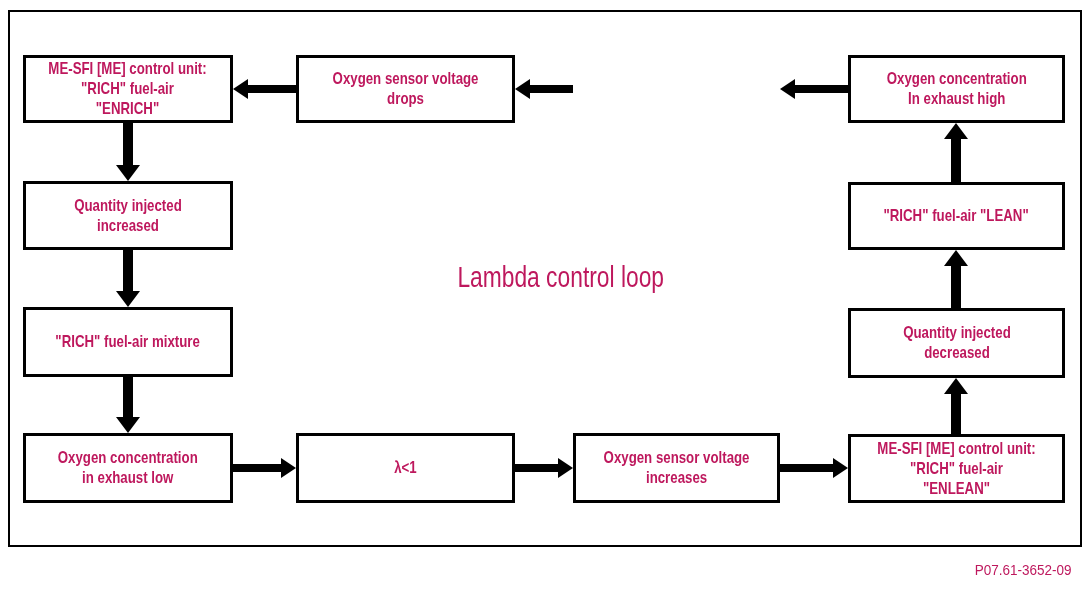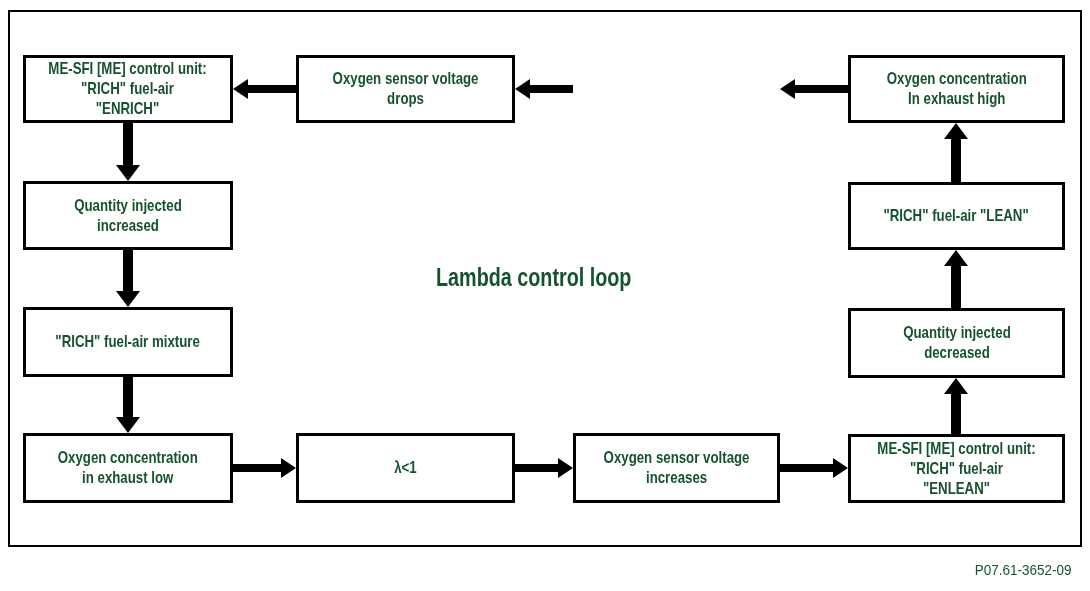--- a/index.html
+++ b/index.html
@@ -2,21 +2,21 @@
 <html><head>
 <meta charset="utf-8">
 <style>
   html, body { margin: 0; padding: 0; background: #ffffff; }
   #canvas {
     position: relative;
     width: 1090px;
     height: 591px;
     background: #ffffff;
     font-family: "Liberation Sans", sans-serif;
-    color: #14532d;
+    color: #be185d;
     overflow: hidden;
   }
   .frame {
     position: absolute;
     left: 8px; top: 10px;
     width: 1074px; height: 537px;
     border: 2px solid #000;
     box-sizing: border-box;
     background: #ffffff;
   }
@@ -35,23 +35,23 @@
   }
   .node .txt {
     transform: scaleX(0.78);
     transform-origin: 50% 50%;
     white-space: nowrap;
   }
   .title {
     position: absolute;
     left: 400px; top: 261px;
     width: 300px;
-    text-align: left;
-    font-weight: bold;
-    font-size: 26px;
+    text-align: right;
+    font-weight: normal;
+    font-size: 30px;
     line-height: 32px;
   }
   .title .txt {
     display: block;
     transform: scaleX(0.76);
     transform-origin: 50% 50%;
     white-space: nowrap;
   }
   .caption {
     position: absolute;

